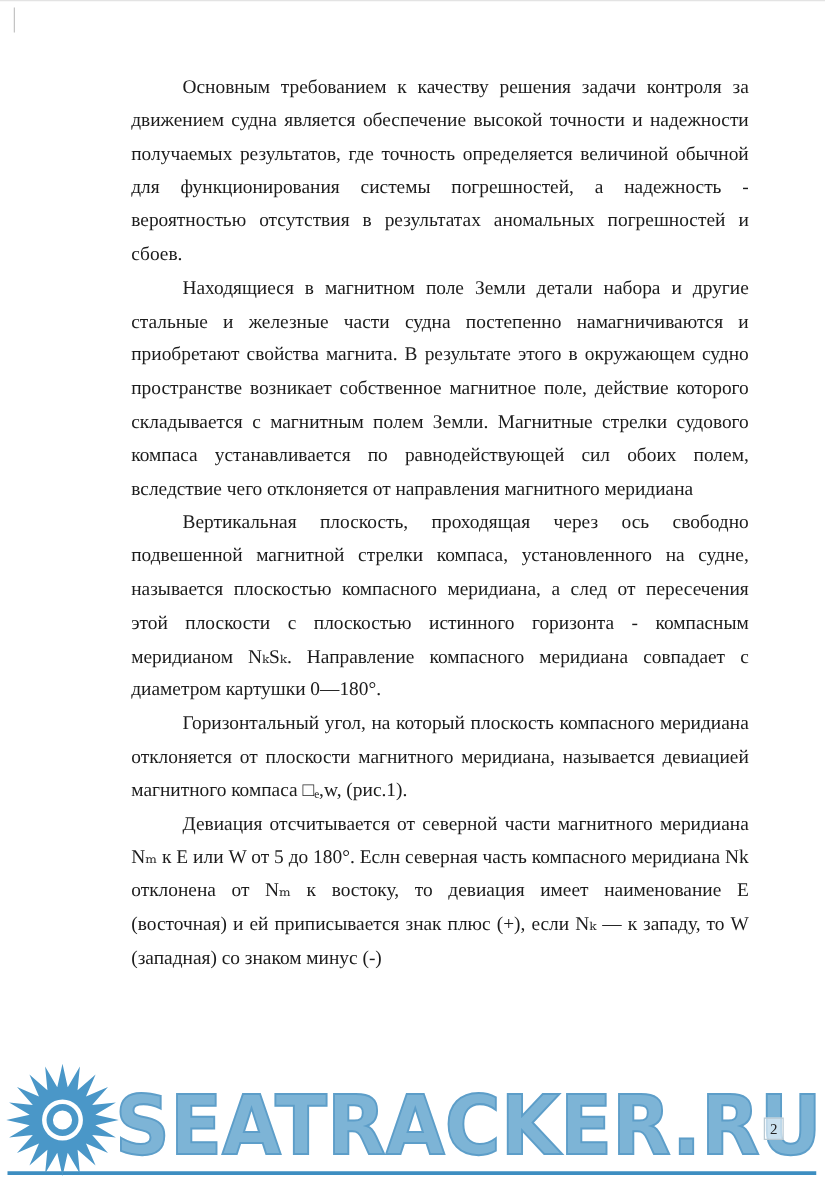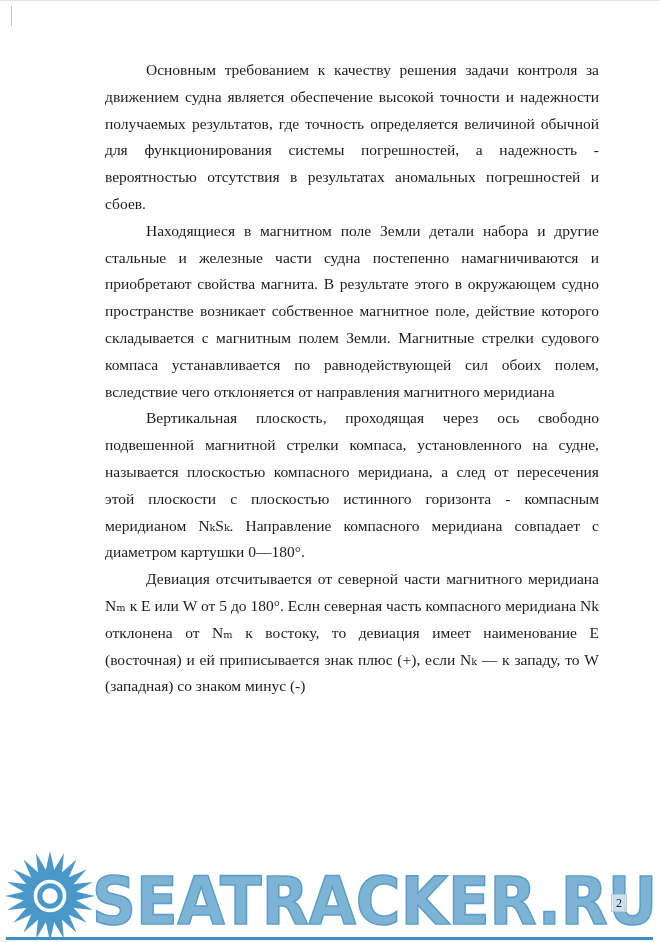--- a/index.html
+++ b/index.html
@@ -85,20 +85,21 @@
 <body>
 
 <div class="page">
 
   <div class="corner-mark"></div>
 
   <div class="content">
     <p>Основным требованием к качеству решения задачи контроля за движением судна является обеспечение высокой точности и надежности получаемых результатов, где точность определяется величиной обычной для функционирования системы погрешностей, а надежность - вероятностью отсутствия в результатах аномальных погрешностей и сбоев.</p>
     <p>Находящиеся в магнитном поле Земли детали набора и другие стальные и железные части судна постепенно намагничиваются и приобретают свойства магнита. В результате этого в окружающем судно пространстве возникает собственное магнитное поле, действие которого складывается с магнитным полем Земли. Магнитные стрелки судового компаса устанавливается по равнодействующей сил обоих полем, вследствие чего отклоняется от направления магнитного меридиана</p>
     <p>Вертикальная плоскость, проходящая через ось свободно подвешенной магнитной стрелки компаса, установленного на судне, называется плоскостью компасного меридиана, а след от пересечения этой плоскости с плоскостью истинного горизонта - компасным меридианом NₖSₖ. Направление компасного меридиана совпадает с диаметром картушки 0—180°.</p>
+    <p>Горизонтальный угол, на который плоскость компасного меридиана отклоняется от плоскости магнитного меридиана, называется девиацией магнитного компаса □ₑ,w, (рис.1).</p>
     <p>Девиация отсчитывается от северной части магнитного меридиана Nₘ к E или W от 5 до 180°. Еслн северная часть компасного меридиана Nk отклонена от Nₘ к востоку, то девиация имеет наименование E (восточная) и ей приписывается знак плюс (+), если Nₖ — к западу, то W (западная) со знаком минус (-)</p>
   </div>
 
   <div class="footer">
     <div class="bottom-rule"></div>
     <svg class="sun" viewBox="0 0 90 90" aria-hidden="true">
       <polygon points="89.0,45.0 70.7,49.1 86.8,58.6 68.2,56.8 80.6,70.9 63.4,63.4 70.9,80.6 56.8,68.2 58.6,86.8 49.1,70.7 45.0,89.0 40.9,70.7 31.4,86.8 33.2,68.2 19.1,80.6 26.6,63.4 9.4,70.9 21.8,56.8 3.2,58.6 19.3,49.1 1.0,45.0 19.3,40.9 3.2,31.4 21.8,33.2 9.4,19.1 26.6,26.6 19.1,9.4 33.2,21.8 31.4,3.2 40.9,19.3 45.0,1.0 49.1,19.3 58.6,3.2 56.8,21.8 70.9,9.4 63.4,26.6 80.6,19.1 68.2,33.2 86.8,31.4 70.7,40.9" fill="var(--sun-blue, #4a97c8)"></polygon>
       <circle cx="45" cy="45" r="16" fill="#ffffff"></circle>
       <circle cx="45" cy="45" r="10" fill="none" stroke="var(--sun-blue, #4a97c8)" stroke-width="5"></circle>
     </svg>

